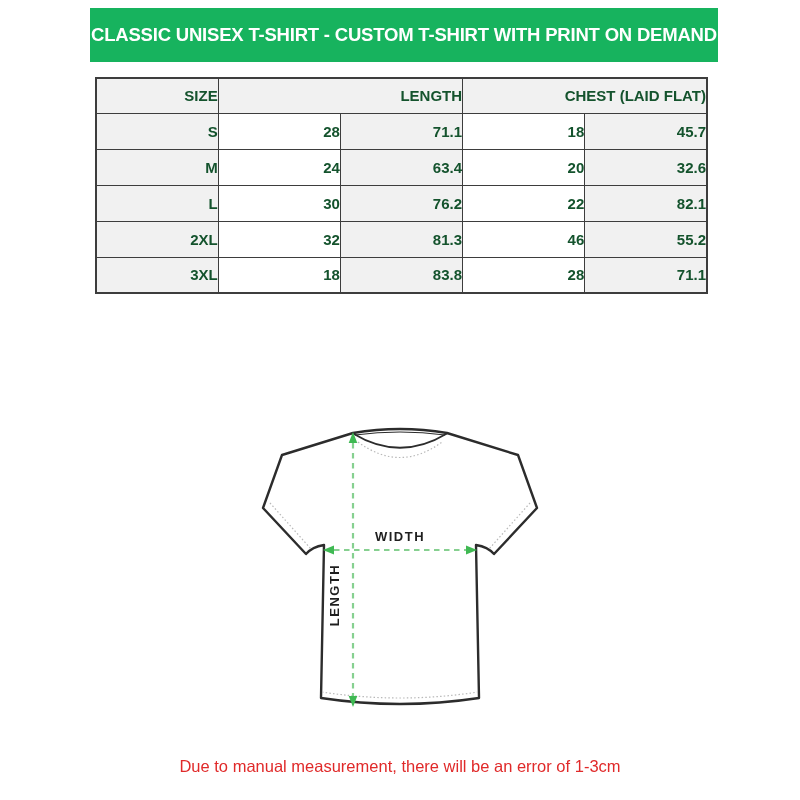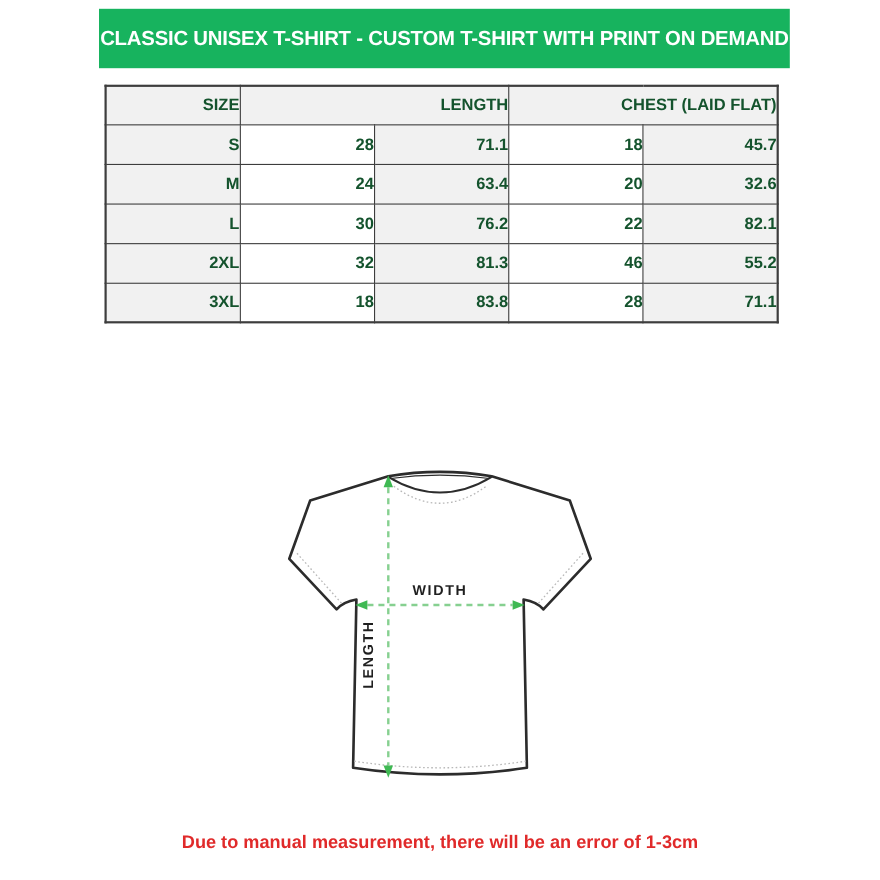--- a/index.html
+++ b/index.html
@@ -49,21 +49,21 @@
   .stitch{fill:none;stroke:#b8b8b8;stroke-width:1.2;stroke-dasharray:1.5 2.2;}
   .arrow{fill:none;stroke:var(--arrow-green);stroke-width:2.2;stroke-dasharray:5.5 4.5;}
   .arrowhead{fill:var(--arrowhead-green);stroke:none;}
   .dlabel{
     font-family:"Liberation Sans",sans-serif;font-weight:bold;font-size:13px;
     fill:#1f1f1f;letter-spacing:1.5px;
   }
 
   .note{
     position:absolute;left:0;top:757px;width:800px;text-align:center;
-    color:var(--note-red);font-weight:bold;font-size:16.5px;
+    color:var(--note-red);font-weight:normal;font-size:16.5px;
   }
 </style>
 </head>
 <body>
 
 <div class="banner">
   <span class="banner-title">CLASSIC UNISEX T-SHIRT - CUSTOM T-SHIRT WITH PRINT ON DEMAND</span>
 </div>
 
 <div class="table-wrap">

